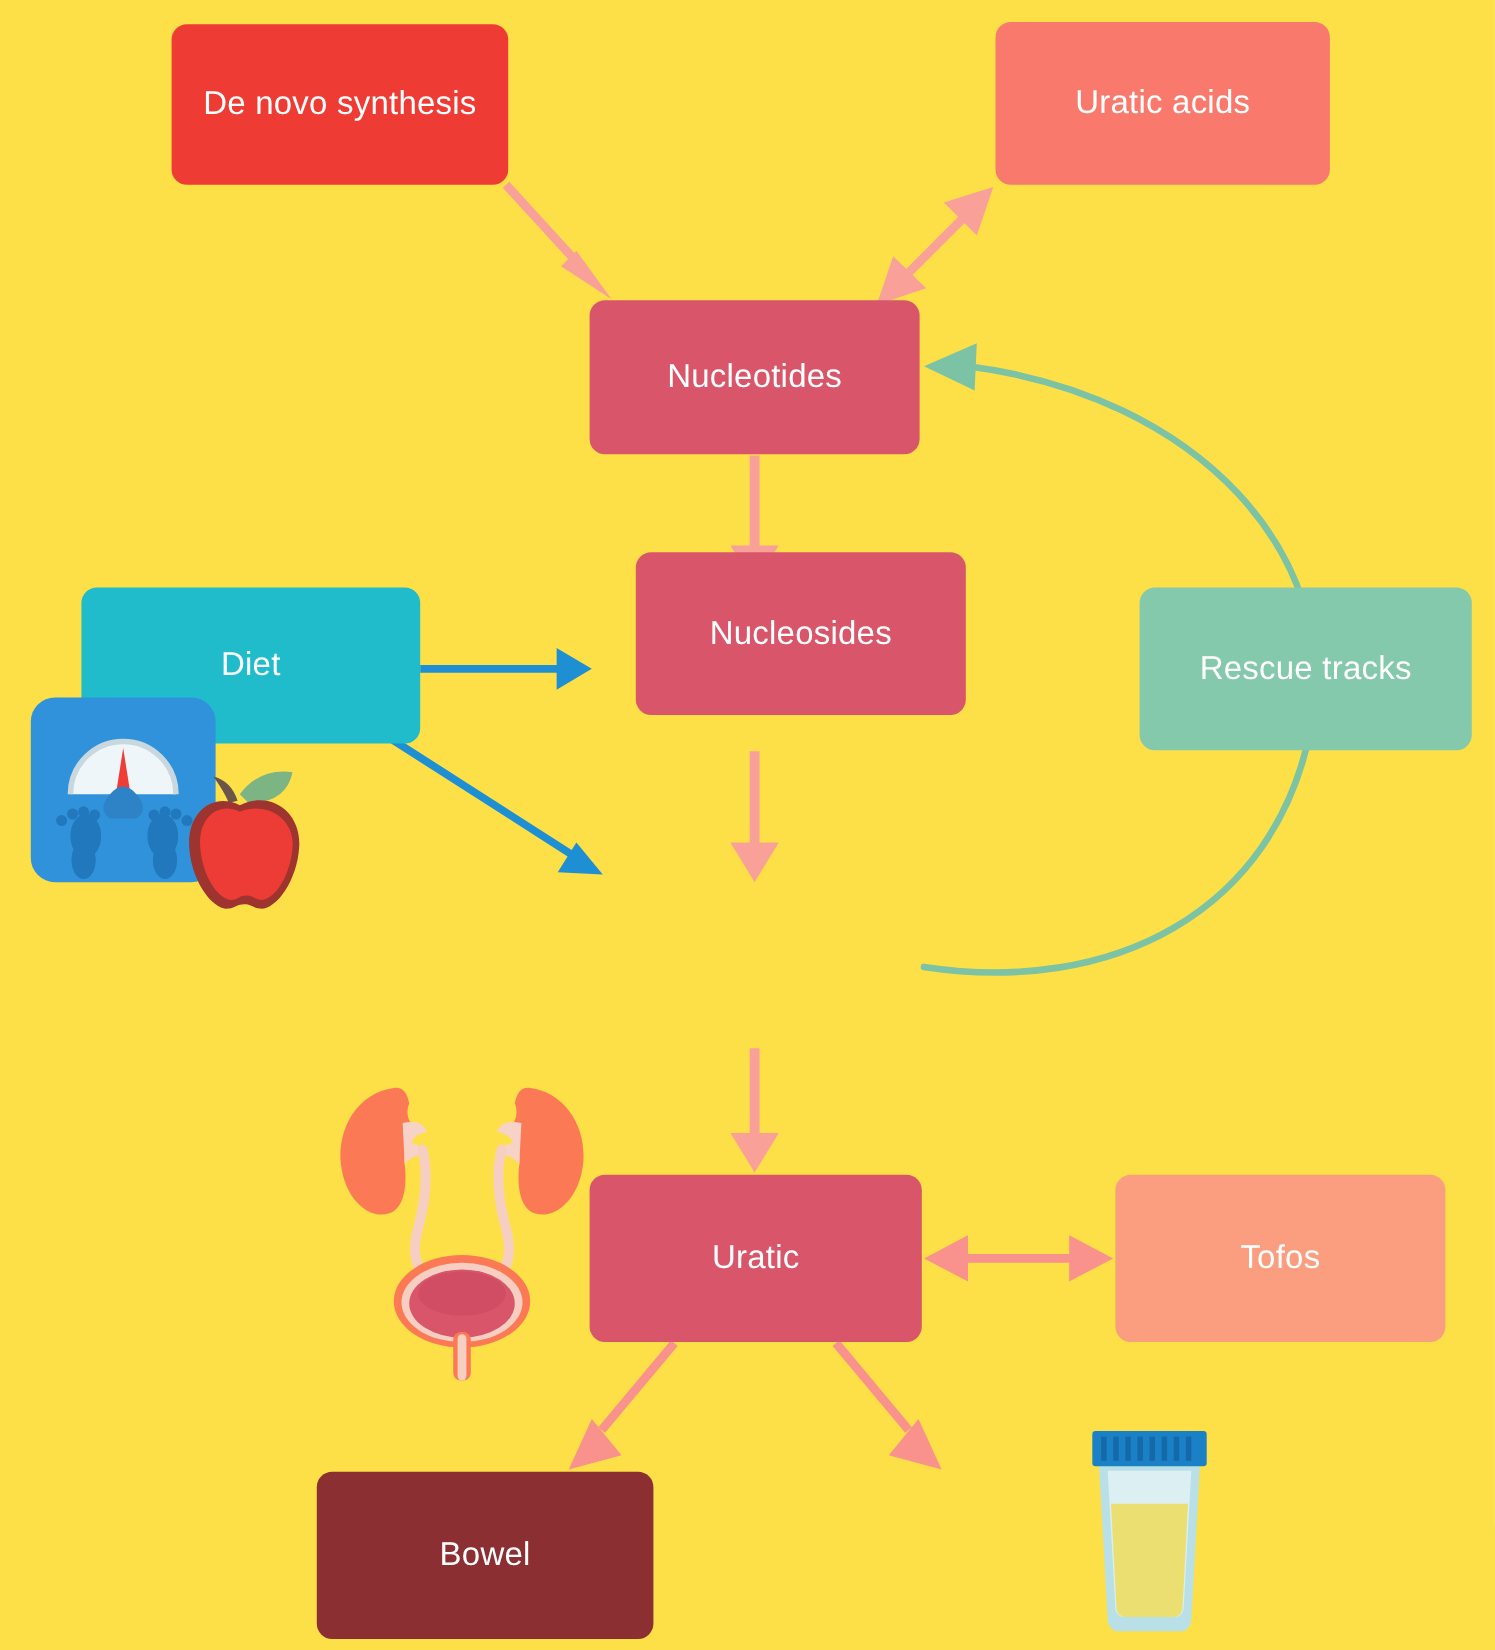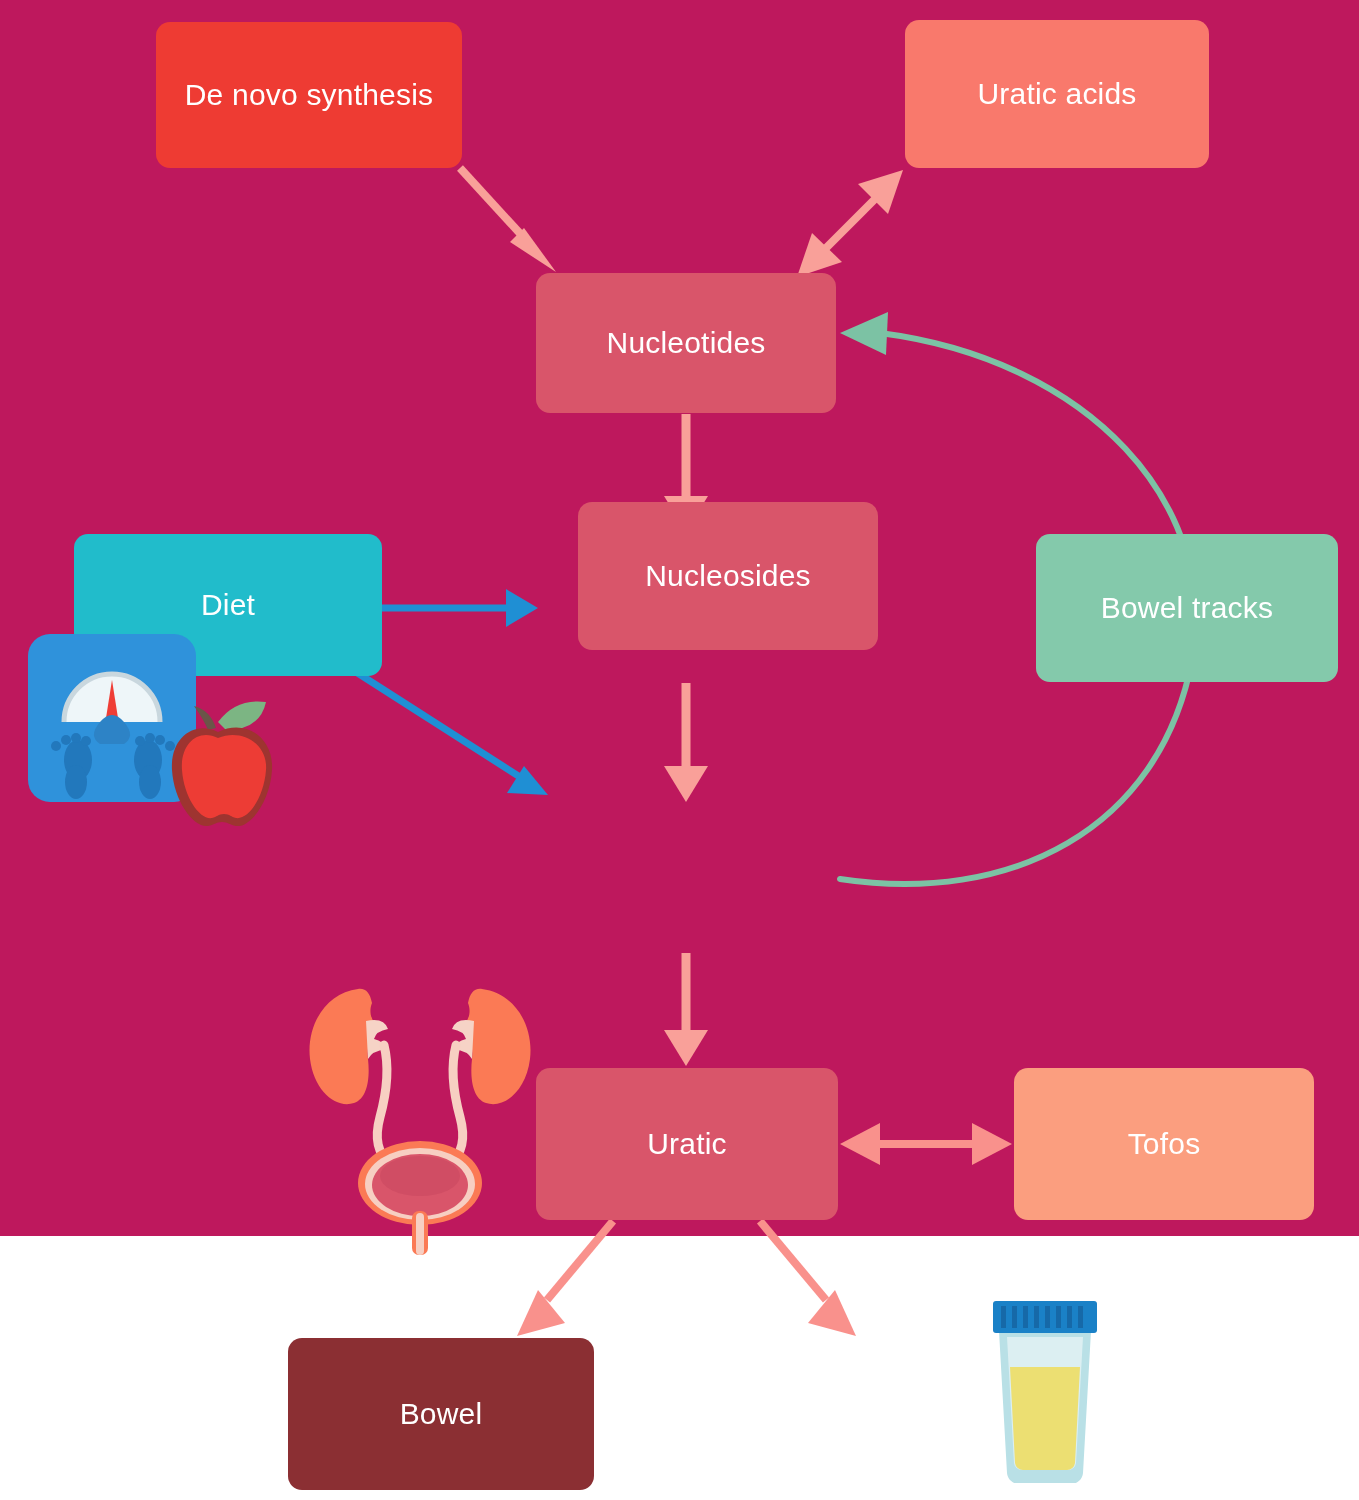--- a/index.html
+++ b/index.html
@@ -1,18 +1,18 @@
 <!DOCTYPE html>
 <html><head>
 <meta charset="utf-8">
 <style>
   html,body{margin:0;padding:0;background:#ffffff;}
   body{width:1359px;height:1500px;overflow:hidden;
        font-family:"Liberation Sans", sans-serif;}
-  #stage{position:relative;width:1359px;height:1236px;background:#be185d;}
+  #stage{position:relative;width:1359px;height:1500px;background:#fde047;}
   #wires{position:absolute;left:0;top:0;width:1359px;height:1500px;z-index:2;pointer-events:none;}
   .node{position:absolute;display:flex;align-items:center;justify-content:center;
         border-radius:14px;color:#ffffff;font-size:30px;font-weight:400;
         letter-spacing:.2px;text-align:center;z-index:4;}
   .art{position:absolute;z-index:3;}
   .artfront{z-index:6;}
 </style>
 </head>
 <body>
 
@@ -153,21 +153,21 @@
 
   <div class="node" style="left:74px;top:534px;width:308px;height:142px;background:#21bccb;">
     <span>Diet</span>
   </div>
 
   <div class="node" style="left:536px;top:502px;width:300px;height:148px;background:#d9556a;margin-left:42px;">
     <span>Nucleosides</span>
   </div>
 
   <div class="node" style="left:1036px;top:534px;width:302px;height:148px;background:#84c9ab;">
-    <span>Bowel tracks</span>
+    <span>Rescue tracks</span>
   </div>
 
 
   <div class="node" style="left:536px;top:1068px;width:302px;height:152px;background:#d9556a;">
     <span>Uratic</span>
   </div>
 
   <div class="node" style="left:1014px;top:1068px;width:300px;height:152px;background:#fb9e7f;">
     <span>Tofos</span>
   </div>

